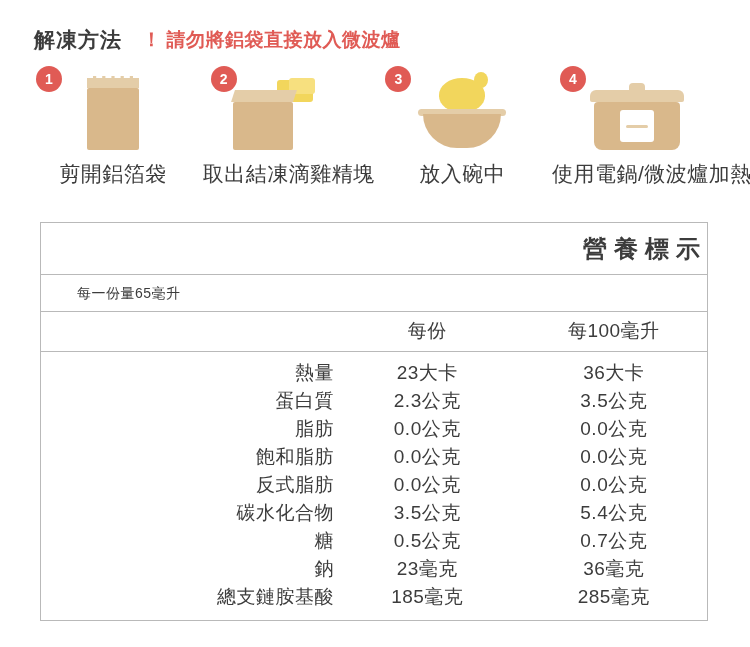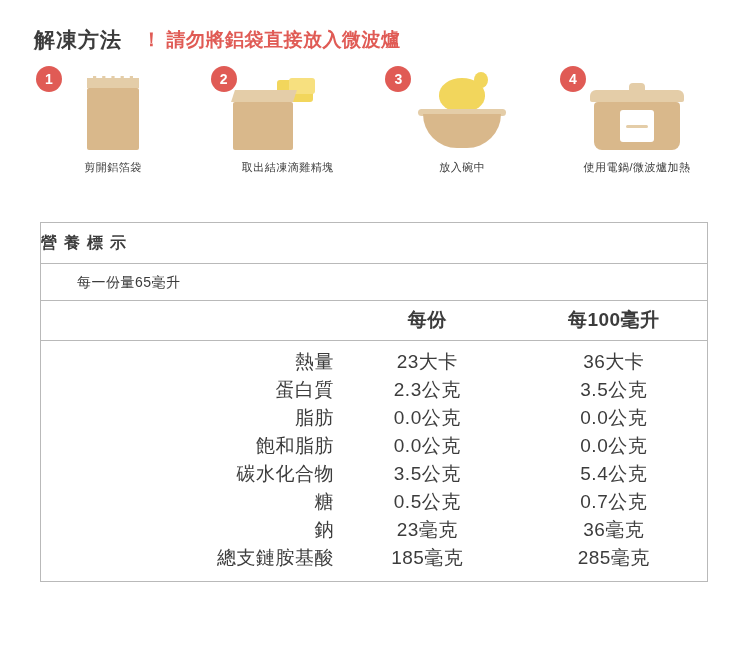--- a/index.html
+++ b/index.html
@@ -78,21 +78,21 @@
     z-index: 3;
   }
   .step-art {
     height: 78px;
     margin: 6px auto 0;
     position: relative;
     width: 150px;
   }
   .step-label {
     margin-top: 10px;
-    font-size: 11px;
+    font-size: 21px;
     color: #3c3c3c;
     letter-spacing: 0.5px;
     white-space: nowrap;
   }
 
   
   .pouch {
     position: absolute;
     left: 50%;
     transform: translateX(-50%);
@@ -248,22 +248,22 @@
   .nutrition {
     position: absolute;
     left: 40px;
     top: 222px;
     width: 668px;
     border: 1px solid #b9b9b9;
     box-sizing: border-box;
     background: #ffffff;
   }
   .nutrition-title {
-    text-align: left;
-    font-size: 16px;
+    text-align: right;
+    font-size: 24px;
     font-weight: bold;
     letter-spacing: 7px;
     padding: 10px 0 9px;
     border-bottom: 1px solid #b9b9b9;
     color: #3c3c3c;
   }
   .serving-block {
     padding: 8px 0 8px 36px;
     border-bottom: 1px solid #b9b9b9;
   }
@@ -273,21 +273,21 @@
     letter-spacing: 0.5px;
     color: #3c3c3c;
   }
   table.nut {
     width: 100%;
     border-collapse: collapse;
     font-size: 19px;
     color: #3c3c3c;
   }
   table.nut th {
-    font-weight: bold;
+    font-weight: normal;
     text-align: center;
     padding: 6px 0 7px;
     letter-spacing: 0.5px;
   }
   table.nut thead tr {
     border-bottom: 1px solid #b9b9b9;
   }
   table.nut td {
     padding: 1px 0;
     letter-spacing: 0.5px;
@@ -403,20 +403,25 @@
         <td class="name">脂肪</td>
         <td class="val">0.0公克</td>
         <td class="val">0.0公克</td>
       </tr>
       <tr>
         <td class="name indent">飽和脂肪</td>
         <td class="val">0.0公克</td>
         <td class="val">0.0公克</td>
       </tr>
       <tr>
+        <td class="name indent">反式脂肪</td>
+        <td class="val">0.0公克</td>
+        <td class="val">0.0公克</td>
+      </tr>
+      <tr>
         <td class="name">碳水化合物</td>
         <td class="val">3.5公克</td>
         <td class="val">5.4公克</td>
       </tr>
       <tr>
         <td class="name indent">糖</td>
         <td class="val">0.5公克</td>
         <td class="val">0.7公克</td>
       </tr>
       <tr>

